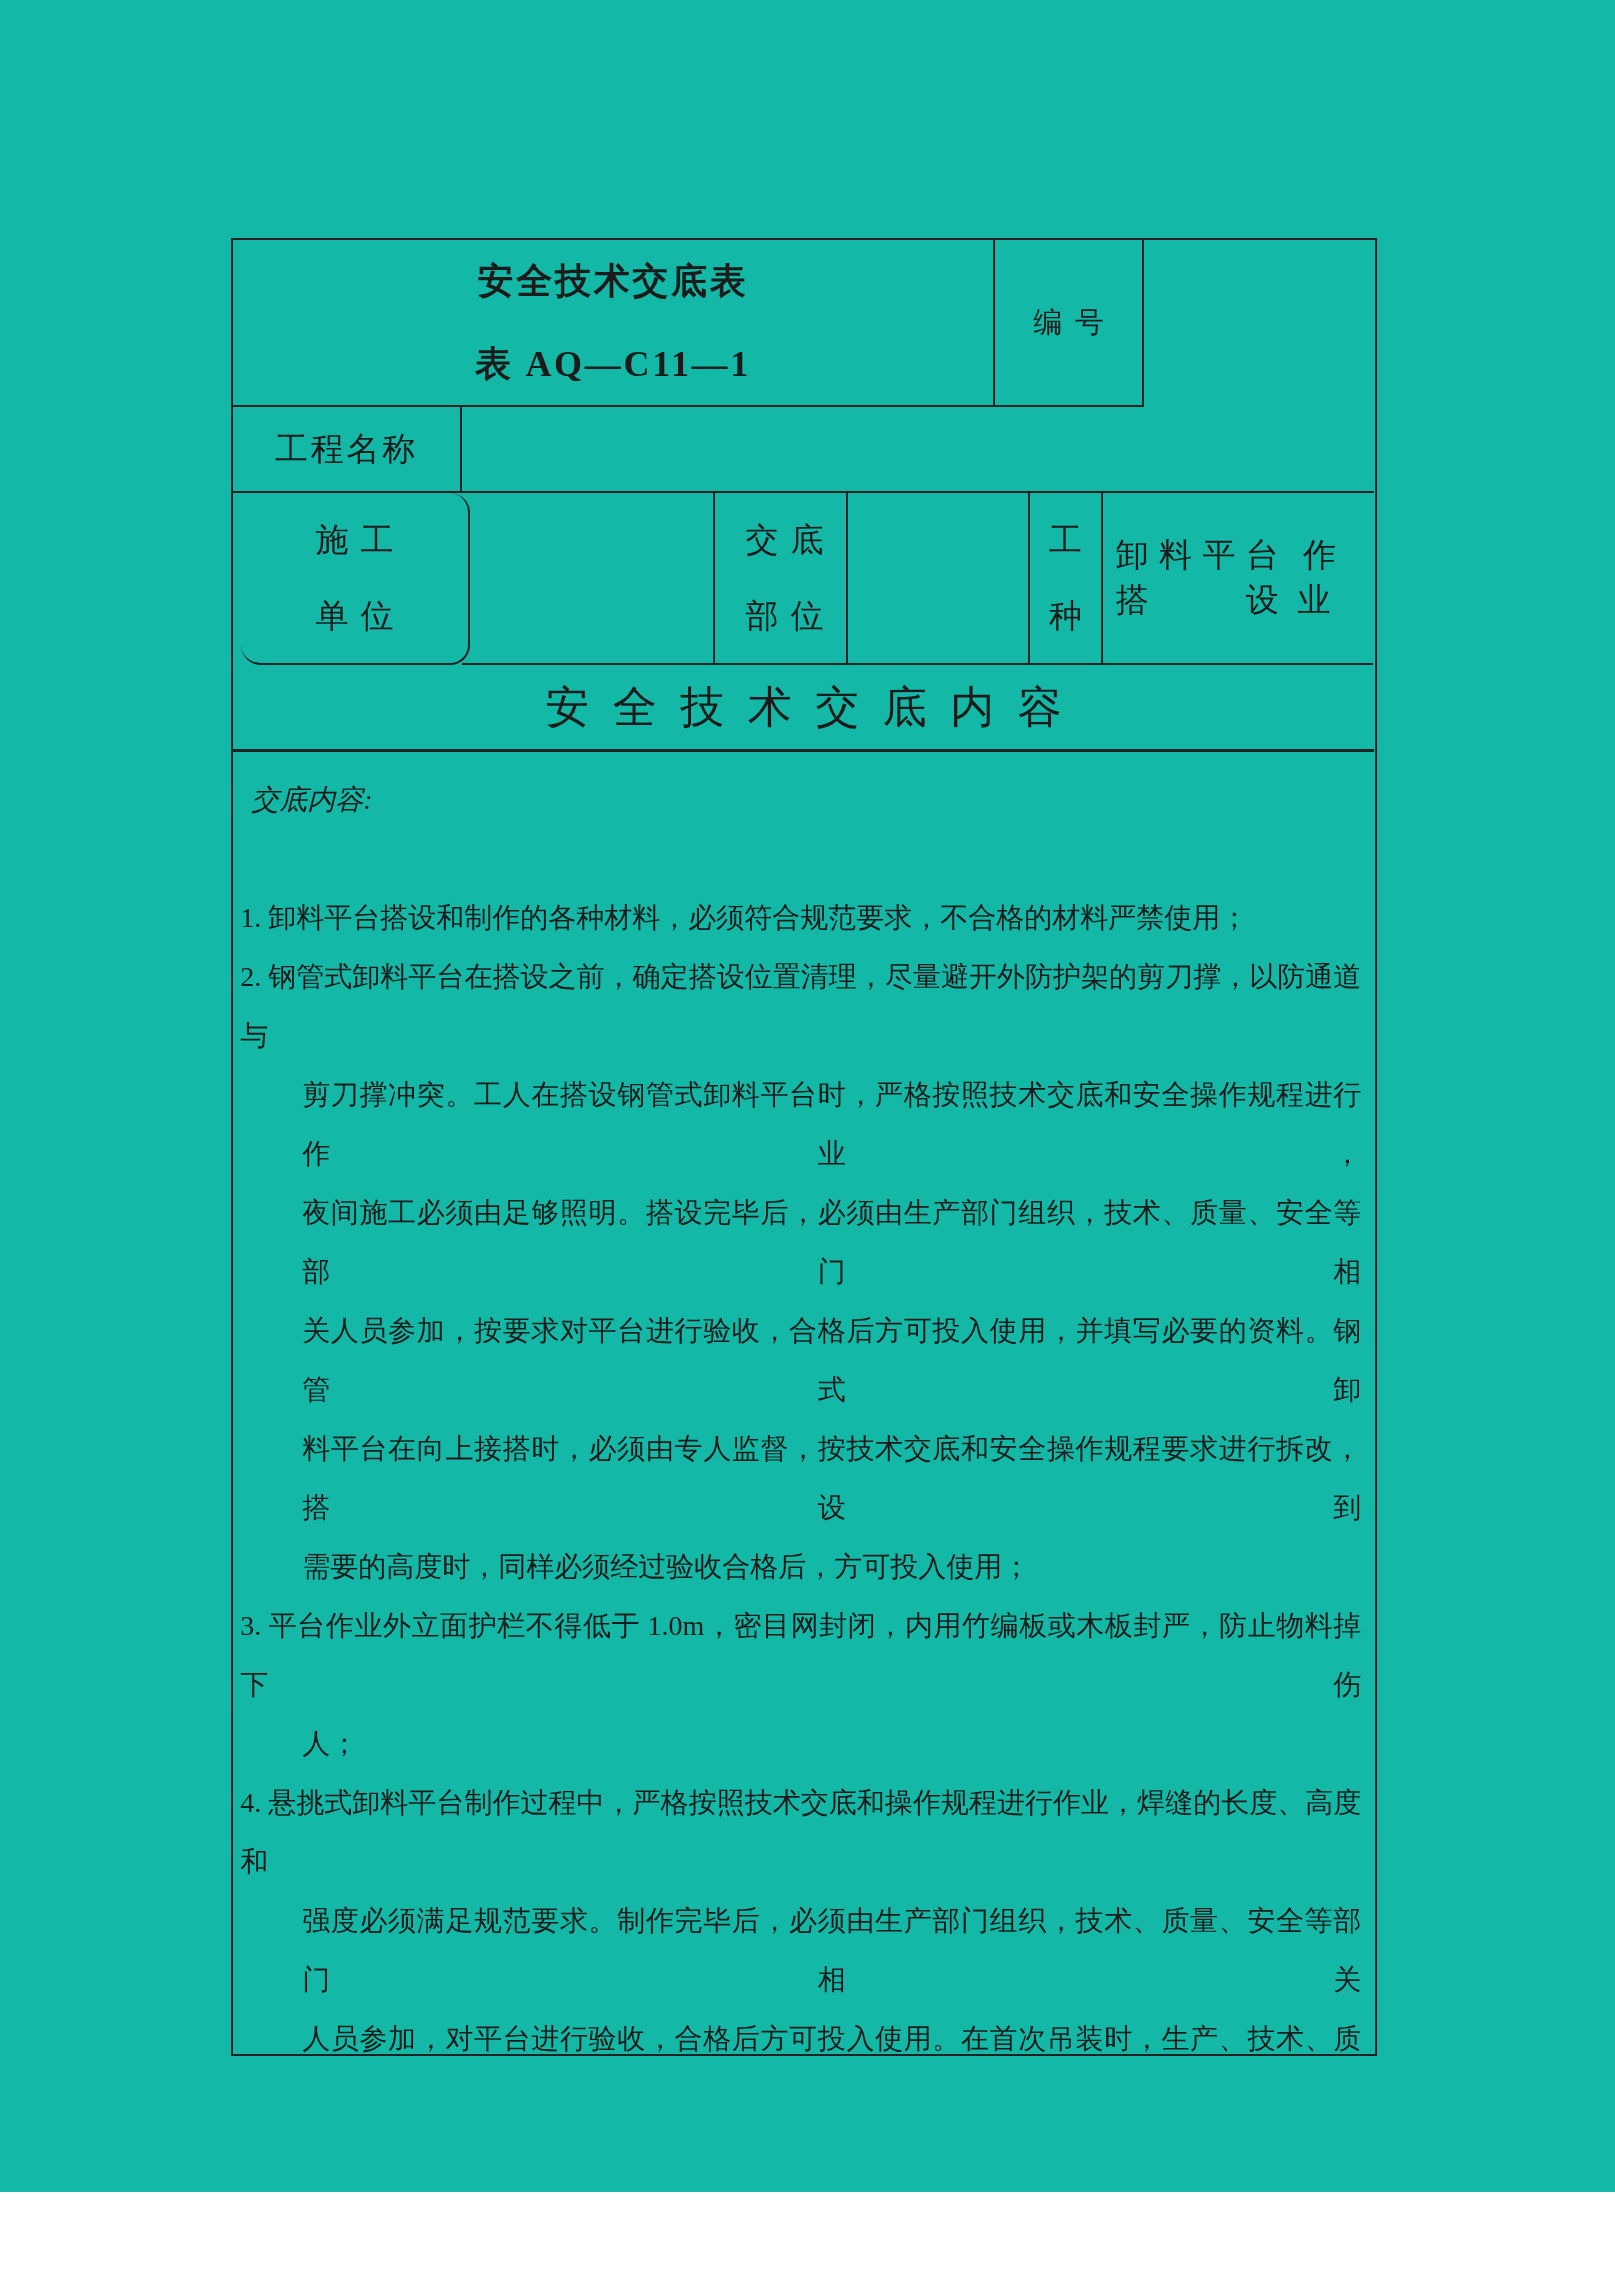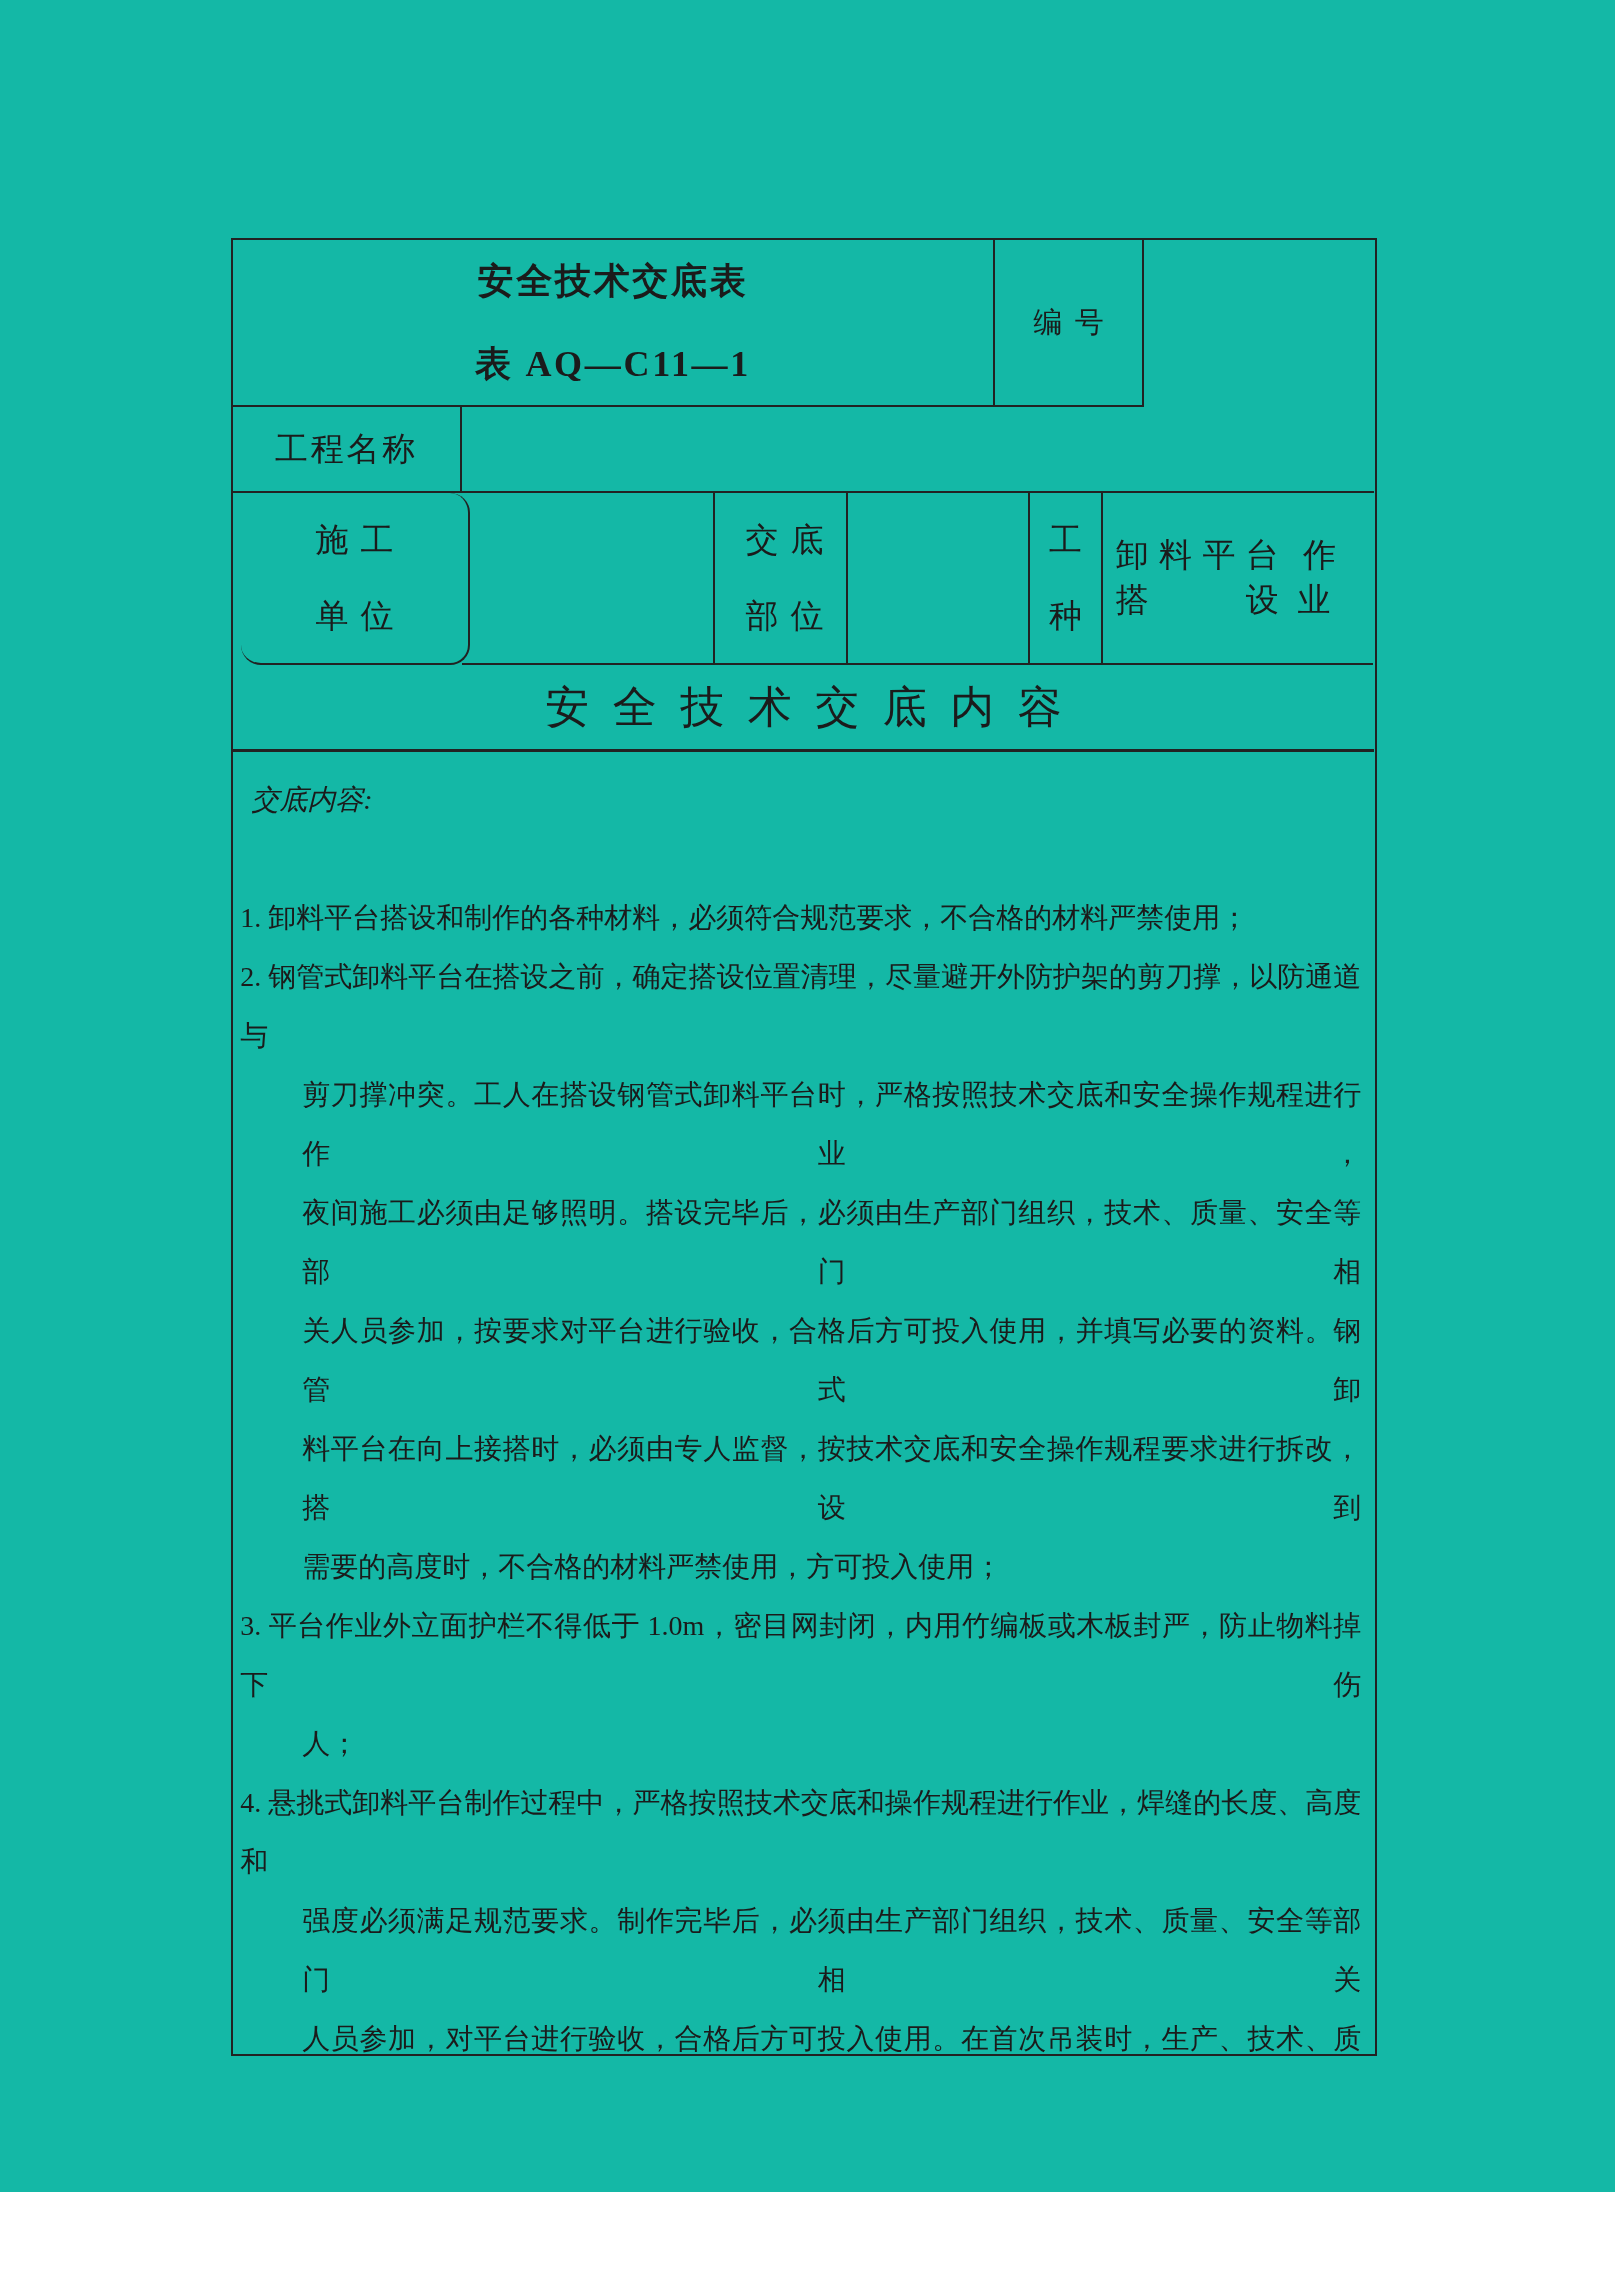--- a/index.html
+++ b/index.html
@@ -111,21 +111,21 @@
     </div>
 
     <div class="cell content-cell" id="content-lines">
         <div class="ln gap lead">交底内容:</div>
         <div class="ln">1. 卸料平台搭设和制作的各种材料，必须符合规范要求，不合格的材料严禁使用；</div>
         <div class="ln jf">2. 钢管式卸料平台在搭设之前，确定搭设位置清理，尽量避开外防护架的剪刀撑，以防通道与</div>
         <div class="ln ind jf">剪刀撑冲突。工人在搭设钢管式卸料平台时，严格按照技术交底和安全操作规程进行作业，</div>
         <div class="ln ind jf">夜间施工必须由足够照明。搭设完毕后，必须由生产部门组织，技术、质量、安全等部门相</div>
         <div class="ln ind jf">关人员参加，按要求对平台进行验收，合格后方可投入使用，并填写必要的资料。钢管式卸</div>
         <div class="ln ind jf">料平台在向上接搭时，必须由专人监督，按技术交底和安全操作规程要求进行拆改，搭设到</div>
-        <div class="ln ind">需要的高度时，不合格的材料严禁使用，方可投入使用；</div>
+        <div class="ln ind">需要的高度时，同样必须经过验收合格后，方可投入使用；</div>
         <div class="ln jf">3. 平台作业外立面护栏不得低于 1.0m，密目网封闭，内用竹编板或木板封严，防止物料掉下伤</div>
         <div class="ln ind">人；</div>
         <div class="ln jf">4. 悬挑式卸料平台制作过程中，严格按照技术交底和操作规程进行作业，焊缝的长度、高度和</div>
         <div class="ln ind jf">强度必须满足规范要求。制作完毕后，必须由生产部门组织，技术、质量、安全等部门相关</div>
         <div class="ln ind jf">人员参加，对平台进行验收，合格后方可投入使用。在首次吊装时，生产、技术、质量、安</div>
       </div>
 
   </div>
 </div>
 

